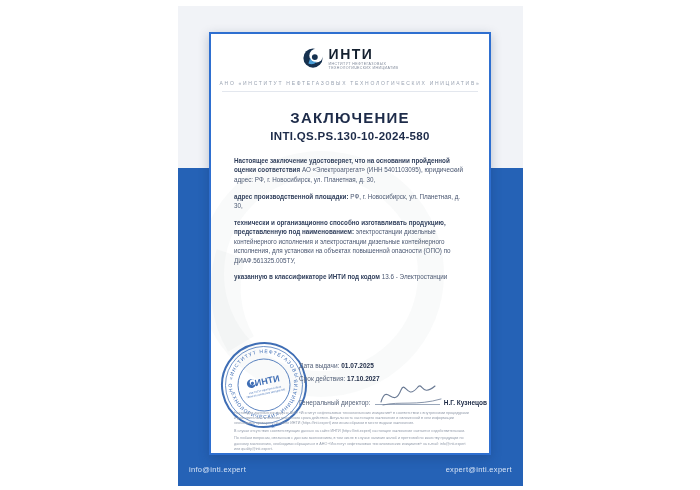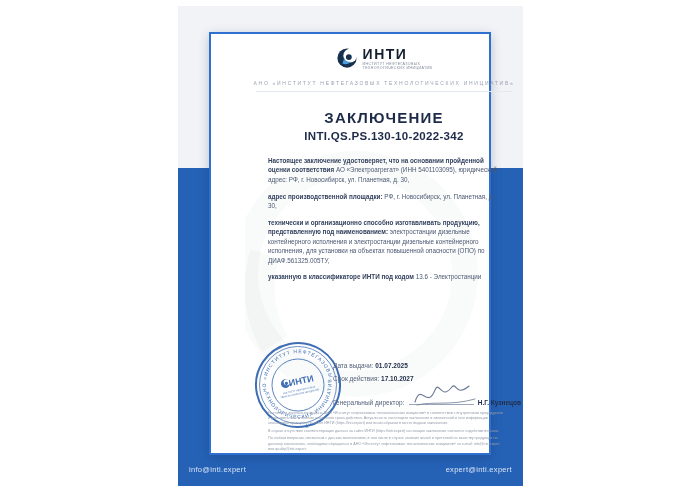--- a/index.html
+++ b/index.html
@@ -2,21 +2,21 @@
 <html><head>
 <meta charset="utf-8">
 <style>
   html,body{margin:0;padding:0;background:#fff;}
   .canvas{position:relative;width:700px;height:490px;background:#ffffff;overflow:hidden;
           font-family:"Liberation Sans", sans-serif;}
   .gray-band{position:absolute;left:178px;top:6px;width:345px;height:162px;background:#f1f3f7;}
   .blue-band{position:absolute;left:178px;top:168px;width:345px;height:318px;background:#2562b6;}
   .page{position:absolute;left:209px;top:32px;width:282px;height:423px;background:#ffffff;
         border:2px solid #2e6fd0;box-sizing:border-box;box-shadow:0 3px 10px rgba(20,40,80,.25);}
-  .page-inner{position:relative;width:100%;height:100%;overflow:hidden;margin-left:34px;}
+  .page-inner{position:relative;width:100%;height:100%;overflow:hidden;}
   .watermark{position:absolute;left:-40px;top:110px;pointer-events:none;}
   
   .logo-row{display:flex;justify-content:center;align-items:flex-start;margin-top:13px;gap:5px;}
   .logo-icon{width:22px;height:22px;flex:0 0 auto;}
   .logo-textcol{display:flex;flex-direction:column;}
   .logo-word{font-size:14px;font-weight:bold;letter-spacing:1.5px;color:#14202f;line-height:15px;}
   .logo-tag{font-size:3.6px;color:#7c8697;letter-spacing:.4px;line-height:4.4px;}
   
   .org-caps{margin-top:9px;text-align:center;font-size:5px;letter-spacing:1.7px;color:#9aa3b2;}
   .divider{margin:5px auto 0 auto;width:256px;border-top:1px solid #e3e7ee;}
@@ -74,21 +74,21 @@
           <div class="logo-word">ИНТИ</div>
           <div class="logo-tag">ИНСТИТУТ НЕФТЕГАЗОВЫХ</div>
           <div class="logo-tag">ТЕХНОЛОГИЧЕСКИХ ИНИЦИАТИВ</div>
         </div>
       </div>
 
       <div class="org-caps">АНО «ИНСТИТУТ НЕФТЕГАЗОВЫХ ТЕХНОЛОГИЧЕСКИХ ИНИЦИАТИВ»</div>
       <div class="divider"></div>
 
       <div class="title">ЗАКЛЮЧЕНИЕ</div>
-      <div class="number">INTI.QS.PS.130-10-2022-342</div>
+      <div class="number">INTI.QS.PS.130-10-2024-580</div>
 
       <div class="body">
         <p><b>Настоящее заключение удостоверяет, что на основании пройденной оценки соответствия</b><span> АО «Электроагрегат» (ИНН 5401103095), юридический адрес: РФ, г. Новосибирск, ул. Планетная, д. 30,</span></p>
         <p><b>адрес производственной площадки:</b><span> РФ, г. Новосибирск, ул. Планетная, д. 30,</span></p>
         <p><b>технически и организационно способно изготавливать продукцию, представленную под наименованием:</b><span> электростанции дизельные контейнерного исполнения и электростанции дизельные контейнерного исполнения, для установки на объектах повышенной опасности (ОПО) по ДИАФ.561325.005ТУ,</span></p>
         <p><b>указанную в классификаторе ИНТИ под кодом</b><span> 13.6 - Электростанции</span></p>
       </div>
 
       <svg class="stamp" width="96" height="96" viewBox="0 0 96 96">
         <circle cx="48" cy="48" r="42" fill="none" stroke="#2f62af" stroke-width="2"></circle>

